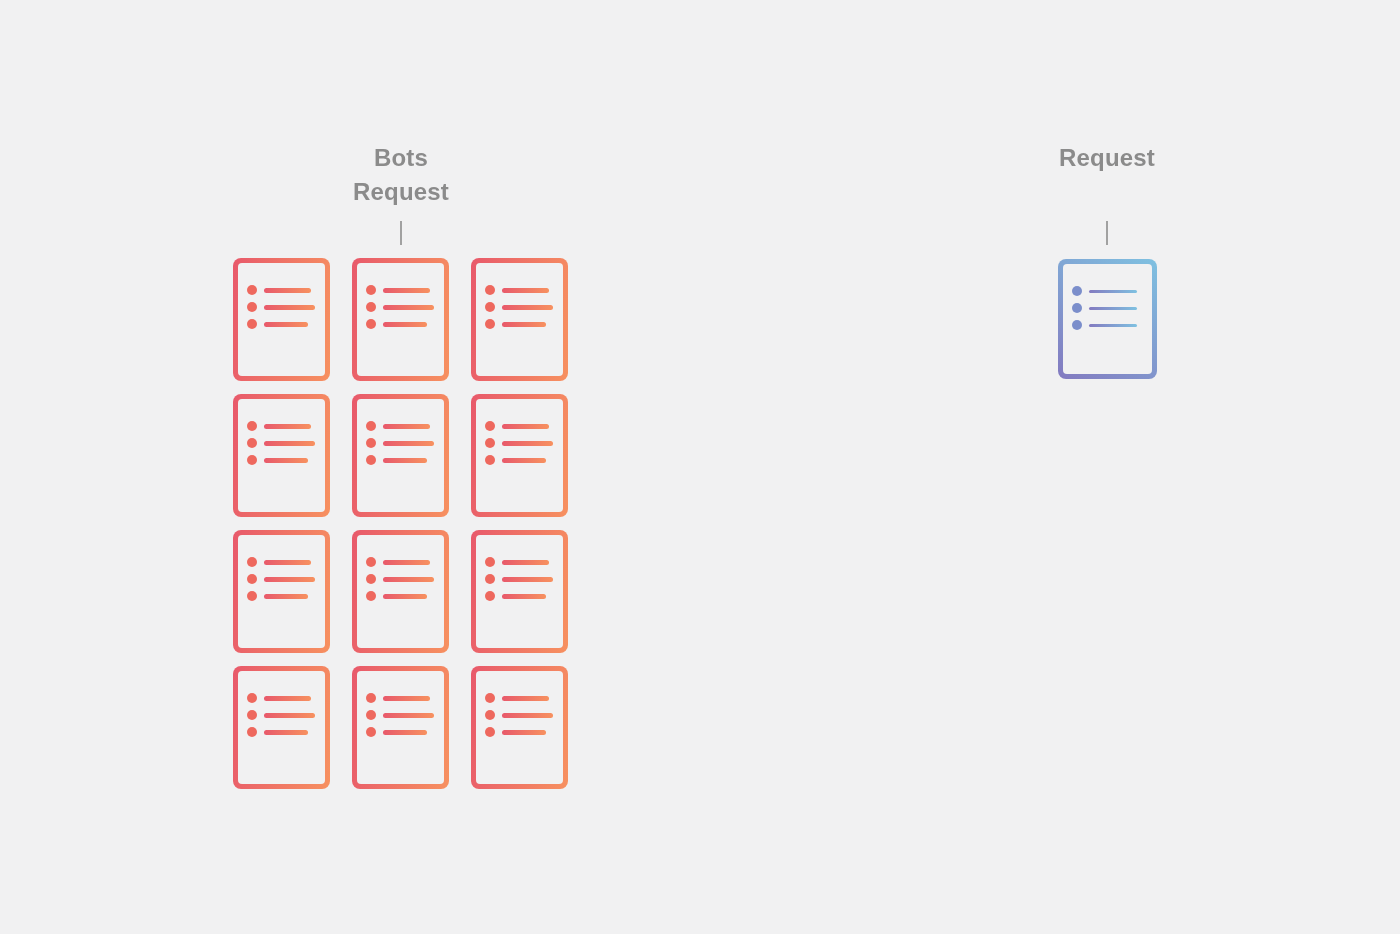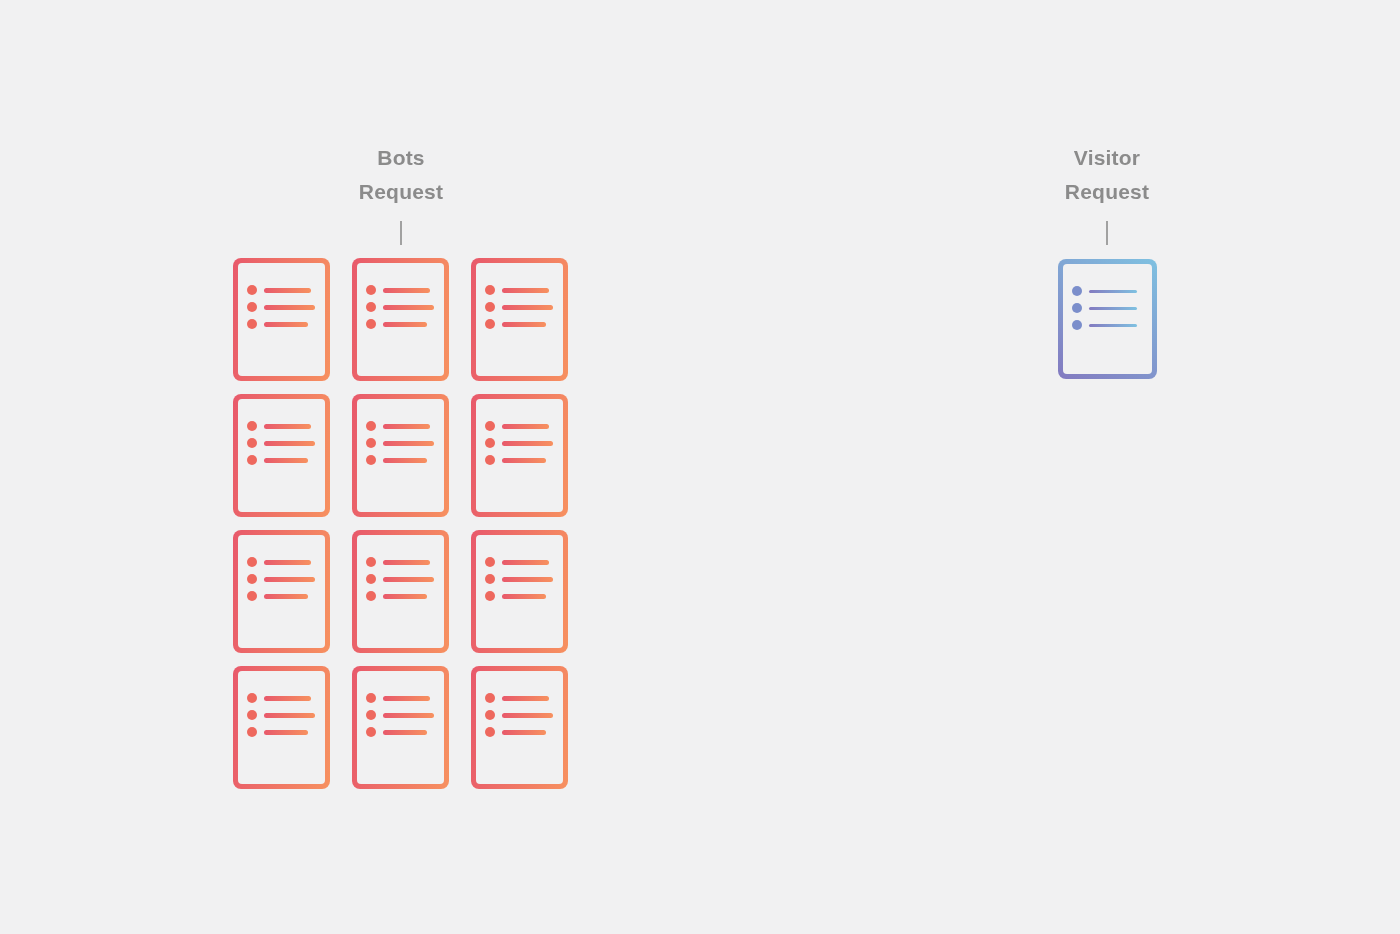--- a/index.html
+++ b/index.html
@@ -12,21 +12,21 @@
     height: 934px;
     background: var(--bg, #f1f1f2);
     overflow: hidden;
     font-family: "Liberation Sans", sans-serif;
   }
   .group-label {
     position: absolute;
     top: 141px;
     width: 336px;
     text-align: center;
-    font-size: 21px;
+    font-size: 24px;
     font-weight: 700;
     line-height: 34px;
     color: var(--label, #8b8b8b);
     letter-spacing: 0.2px;
   }
   .group-label.bots   { left: 233px; }
   .group-label.visitor{ left: 939px; }
   .connector-tick {
     position: absolute;
     top: 221px;
@@ -302,21 +302,20 @@
               <span class="bullet"></span>
               <span class="tline"></span>
             </div>
           </div>
         </div>
       </div>
   </section>
 
   <section>
     <div class="group-label visitor">
-      <div>Visitor</div>
       <div>Request</div>
     </div>
     <div class="connector-tick visitor"></div>
     <div class="visitor-slot">
         <div class="doc blue">
           <div class="doc-inner">
             <div class="doc-row r1">
               <span class="bullet"></span>
               <span class="tline"></span>
             </div>

